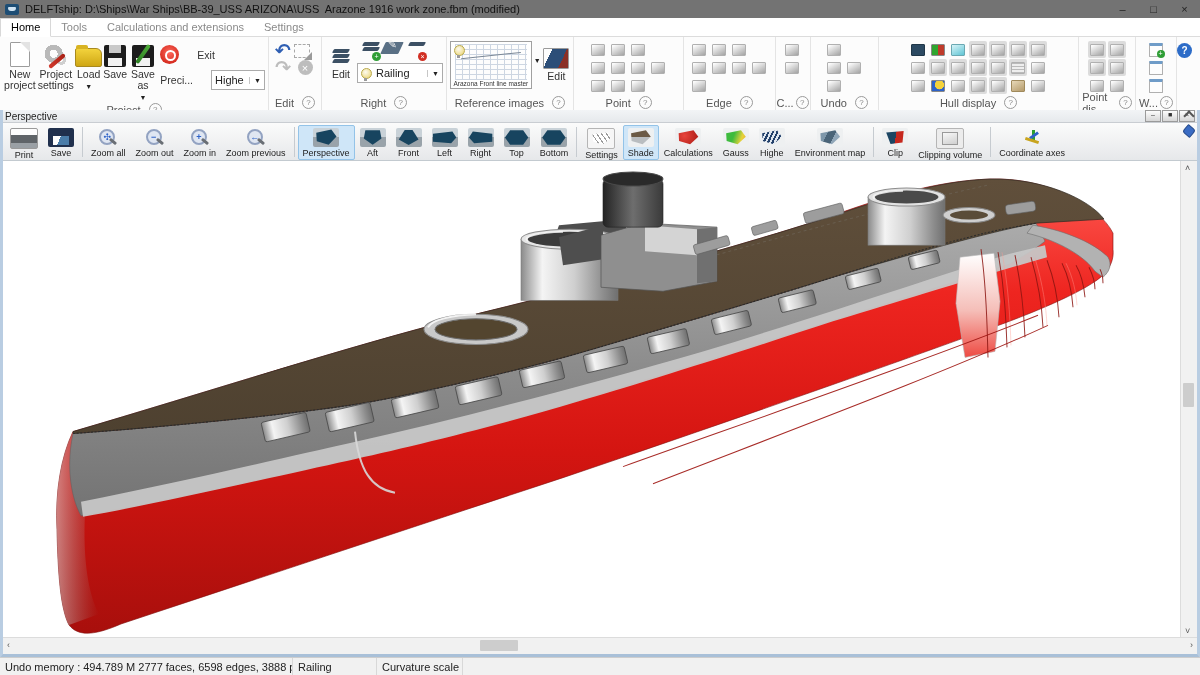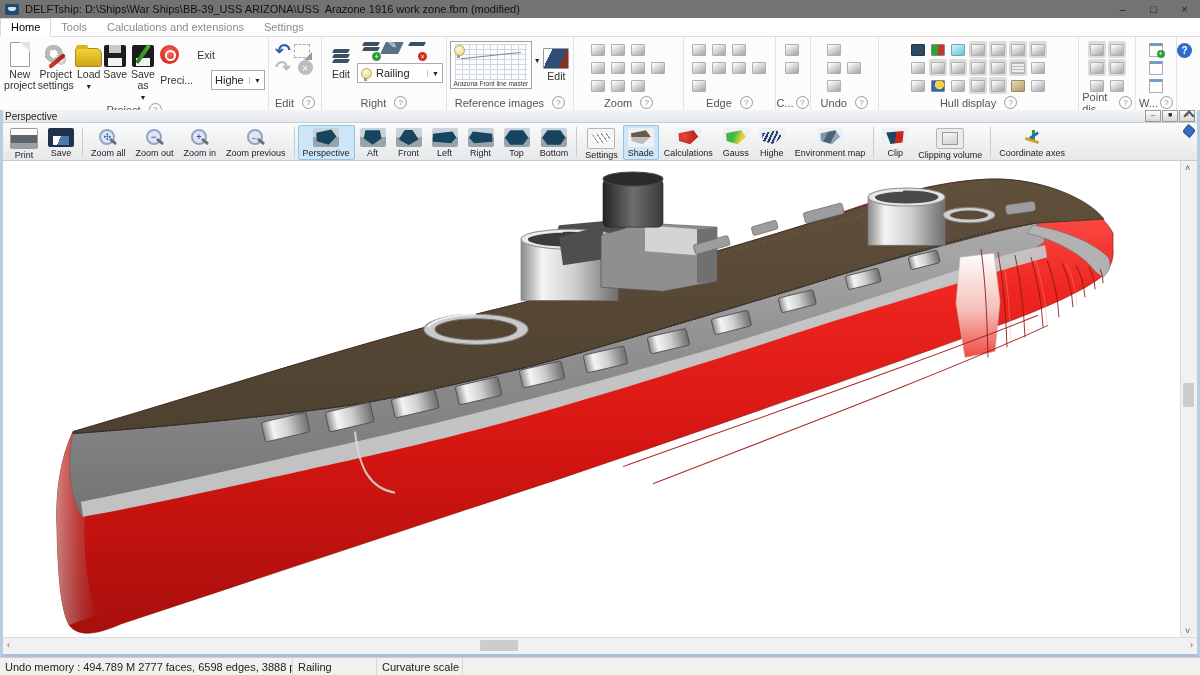--- a/index.html
+++ b/index.html
@@ -323,21 +323,21 @@
           </span>
           <span class="mini">
             <i class="mc"></i>
           </span>
           <span class="mini empty">
             <i class="mc"></i>
           </span>
         </div>
       </div>
     <div class="rfoot">
-        <span>Zoom</span>
+        <span>Point</span>
         <span class="qm">?</span>
       </div>
   </div>
 
   <div class="rgroup" style="width:88px">
     <div class="rbody" style="justify-content:center">
         <div class="minigrid" id="grid-edge" style="grid-template-columns: repeat(4, 19px);">
           <span class="mini">
             <i class="mc"></i>
           </span>

